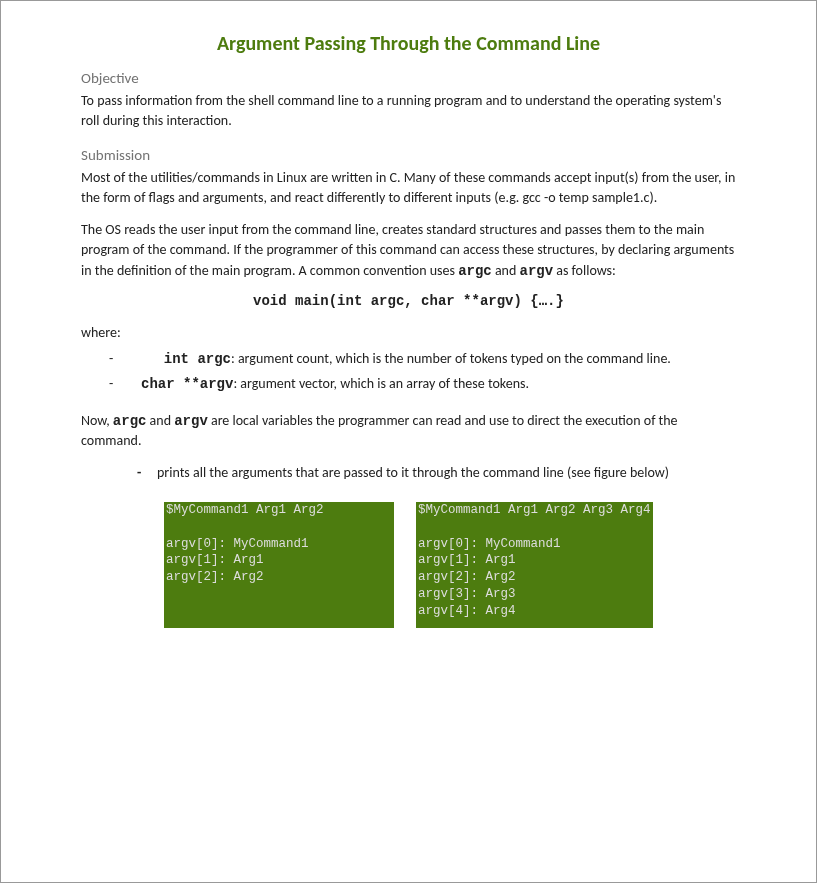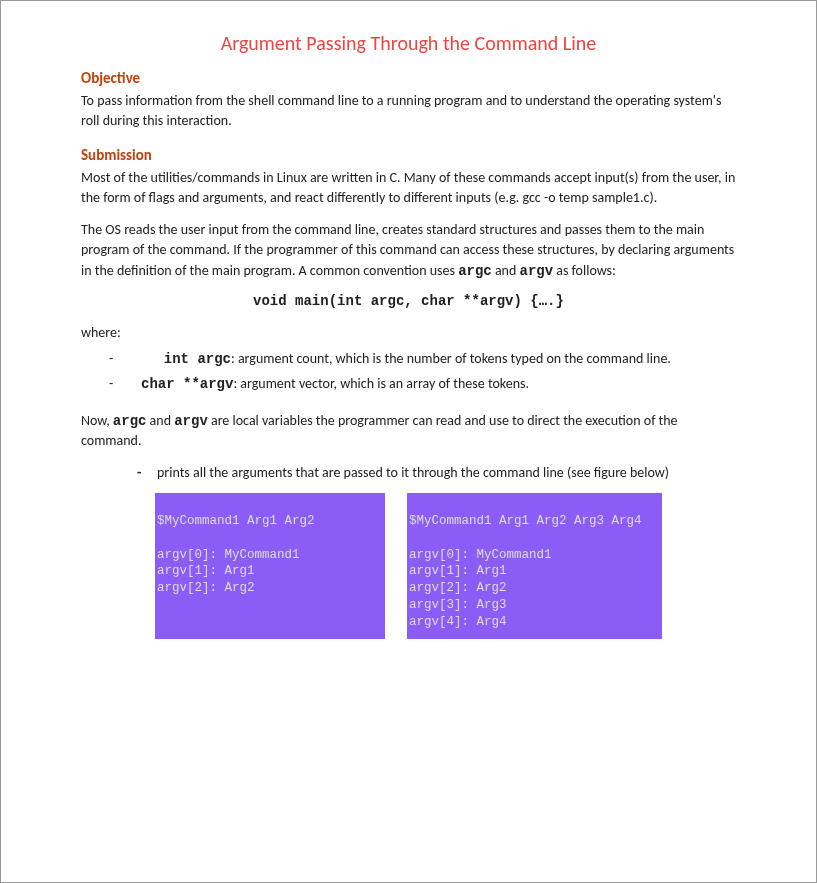--- a/index.html
+++ b/index.html
@@ -14,30 +14,30 @@
     width: 817px;
     min-height: 883px;
     background: #fff;
     box-sizing: border-box;
     padding: 30px 80px 40px 80px;
     border: 1px solid #999;
     position: relative;
   }
   .title {
     text-align: center;
-    color: #ef4444;
-    font-weight: normal;
+    color: #4d7c0f;
+    font-weight: bold;
     font-size: 20px;
     margin: 0 0 14px 0;
   }
   .section-heading {
-    color: #c2410c;
+    color: #737373;
     font-size: 15px;
     margin: 14px 0 2px 0;
-    font-weight: bold;
+    font-weight: normal;
   }
   .section-heading.with-colon::after { content: ":"; }
   p {
     margin: 4px 0 12px 0;
     line-height: 1.45;
   }
   .mono {
     font-family: Consolas, "Courier New", monospace;
     font-weight: bold;
   }
@@ -69,51 +69,51 @@
   }
   .task-heading {
     font-weight: bold;
     font-size: 14px;
     margin: 14px 0 2px 0;
   }
   .indent1 { padding-left: 30px; margin: 2px 0; }
   .dash-list {
     list-style: none;
     padding: 0;
-    margin: 2px 0 10px 0;
+    margin: 2px 0 19px 0;
   }
   .dash-list li {
     position: relative;
     padding-left: 76px;
     line-height: 1.4;
   }
   .dash-list li::before {
     content: "-";
     font-weight: bold;
     position: absolute;
     left: 56px;
   }
   .terms-row {
     display: flex;
     justify-content: center;
     gap: 22px;
     margin: 10px 0 6px 0;
   }
   .term {
-    background: #8b5cf6;
+    background: #4d7c0f;
     color: #ddd;
     font-family: Consolas, "Courier New", monospace;
     font-size: 12.5px;
-    padding: 20px 6px 8px 2px;
+    padding: 0 6px 8px 2px;
     white-space: pre;
     line-height: 1.35;
     box-sizing: border-box;
   }
   .term.left  { width: 230px; }
-  .term.right { width: 255px; }
+  .term.right { width: 237px; }
   .figure-caption {
     text-align: center;
     font-size: 13px;
     margin-top: 6px;
   }
   .figure-caption b { font-weight: bold; }
 </style>
 </head>
 <body>
 

